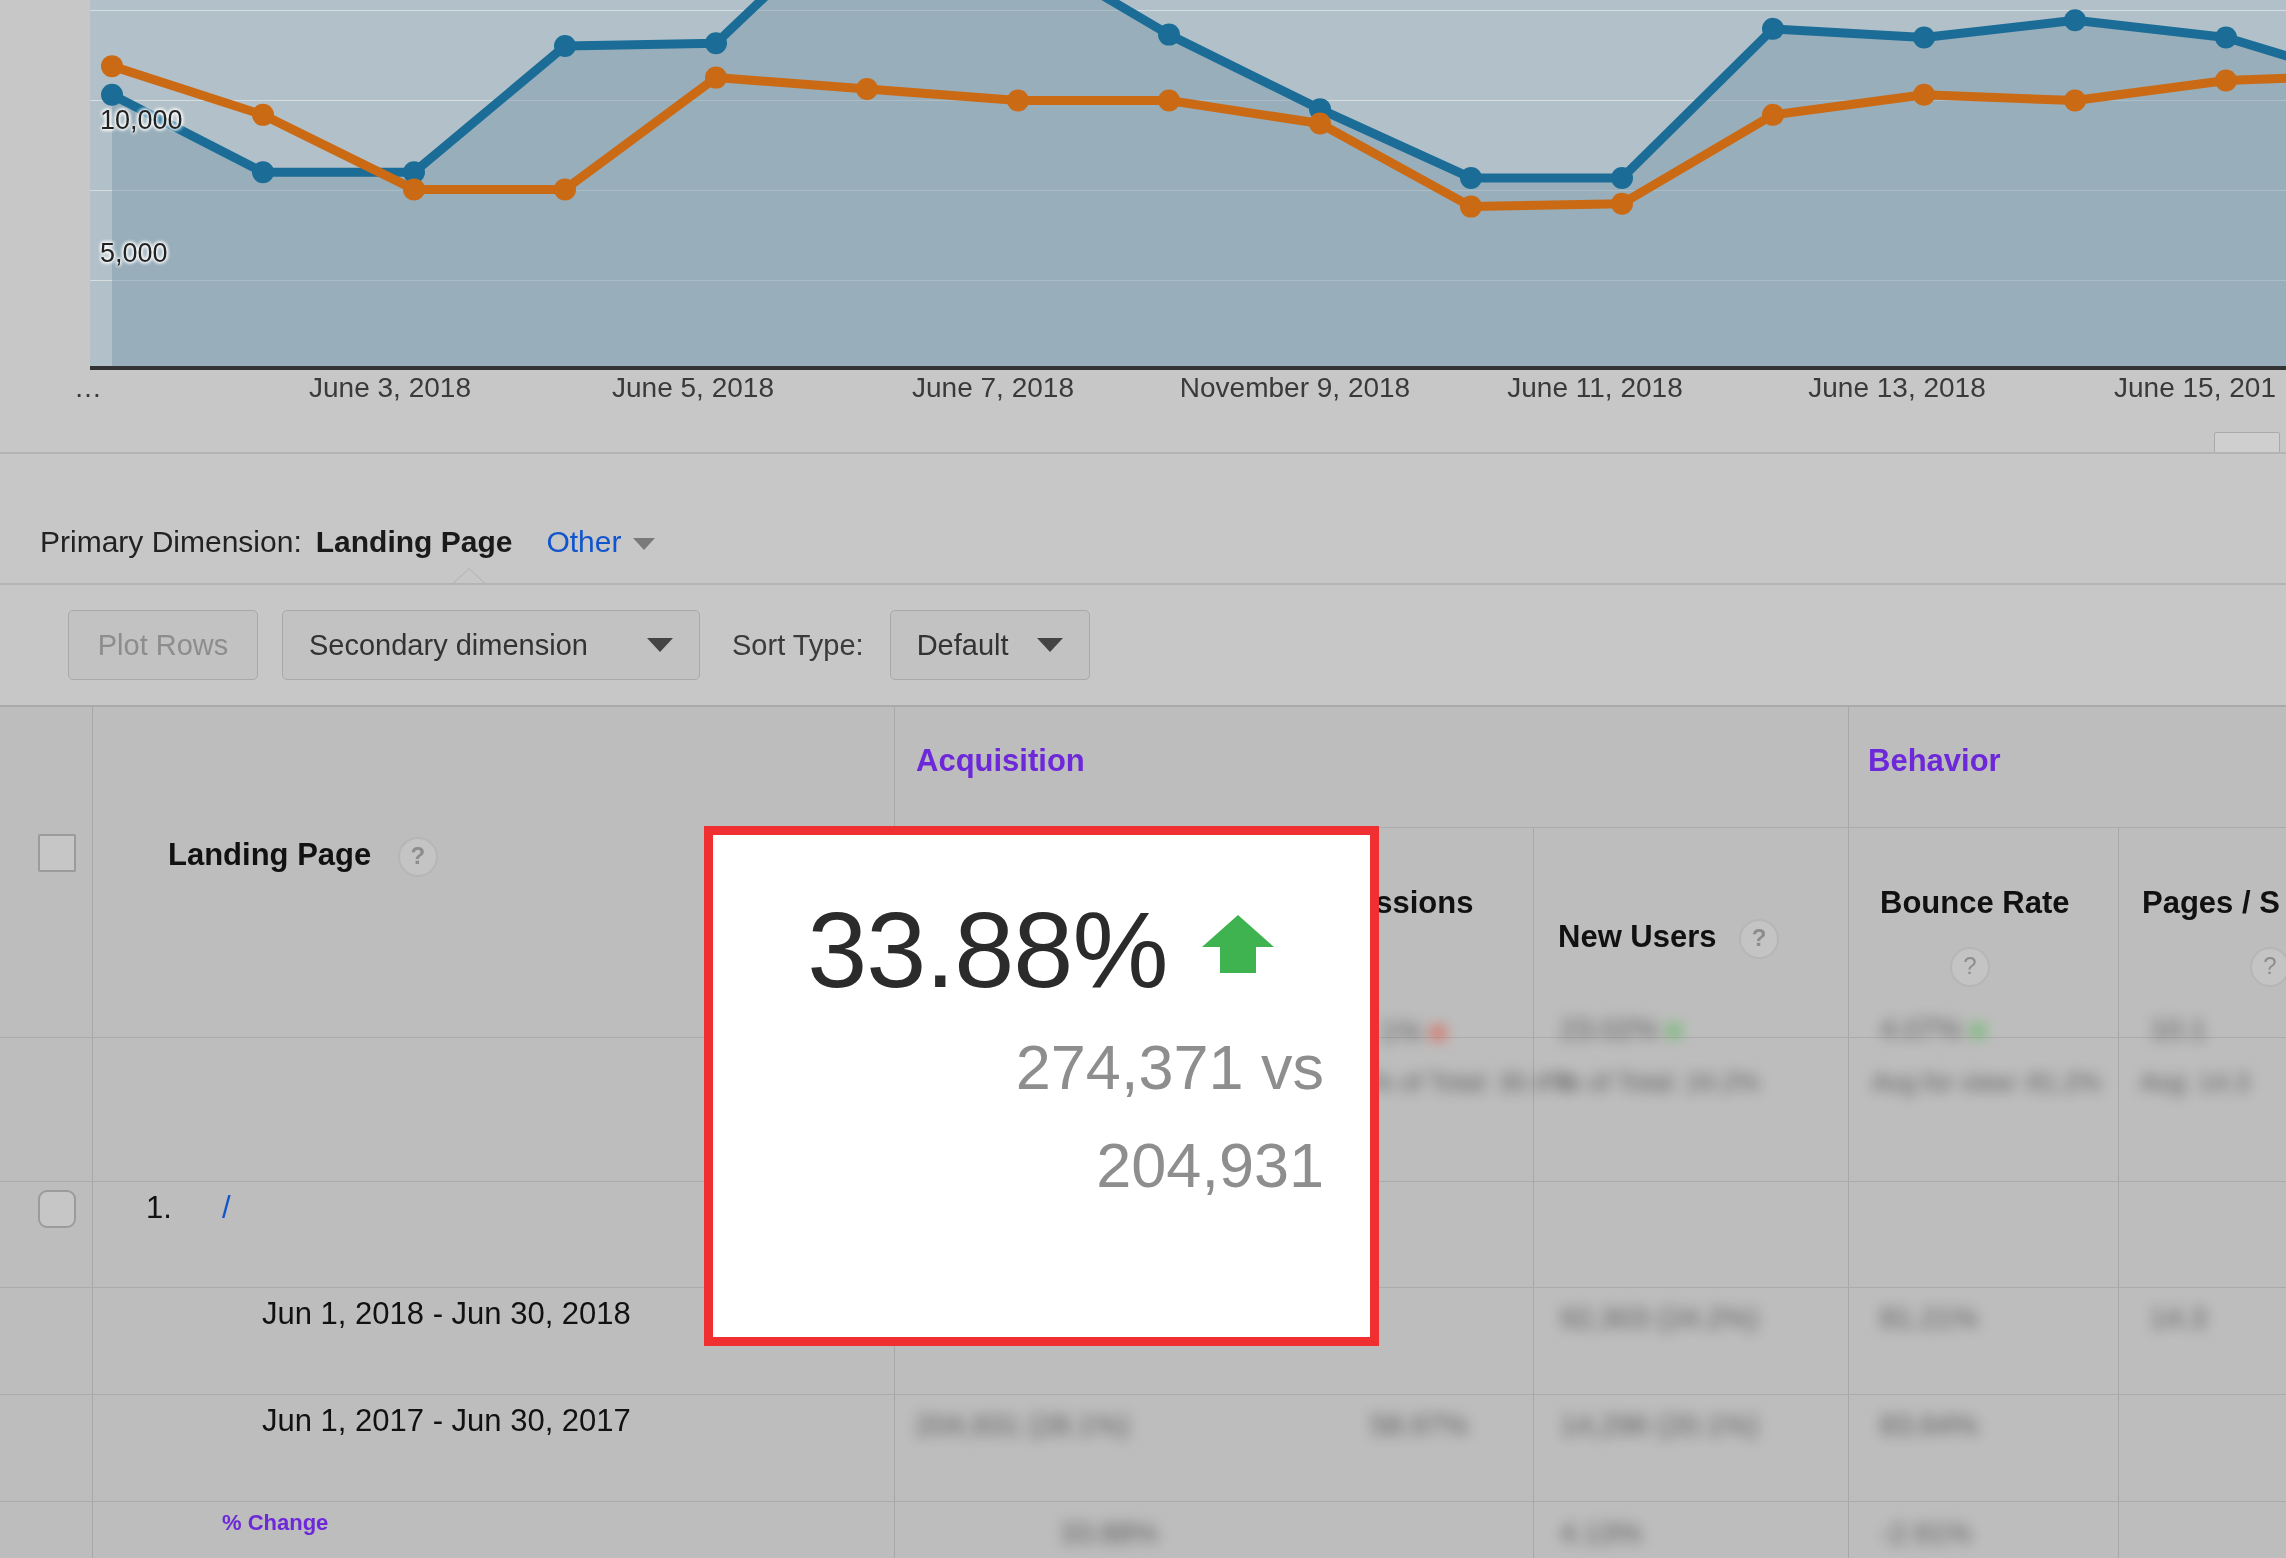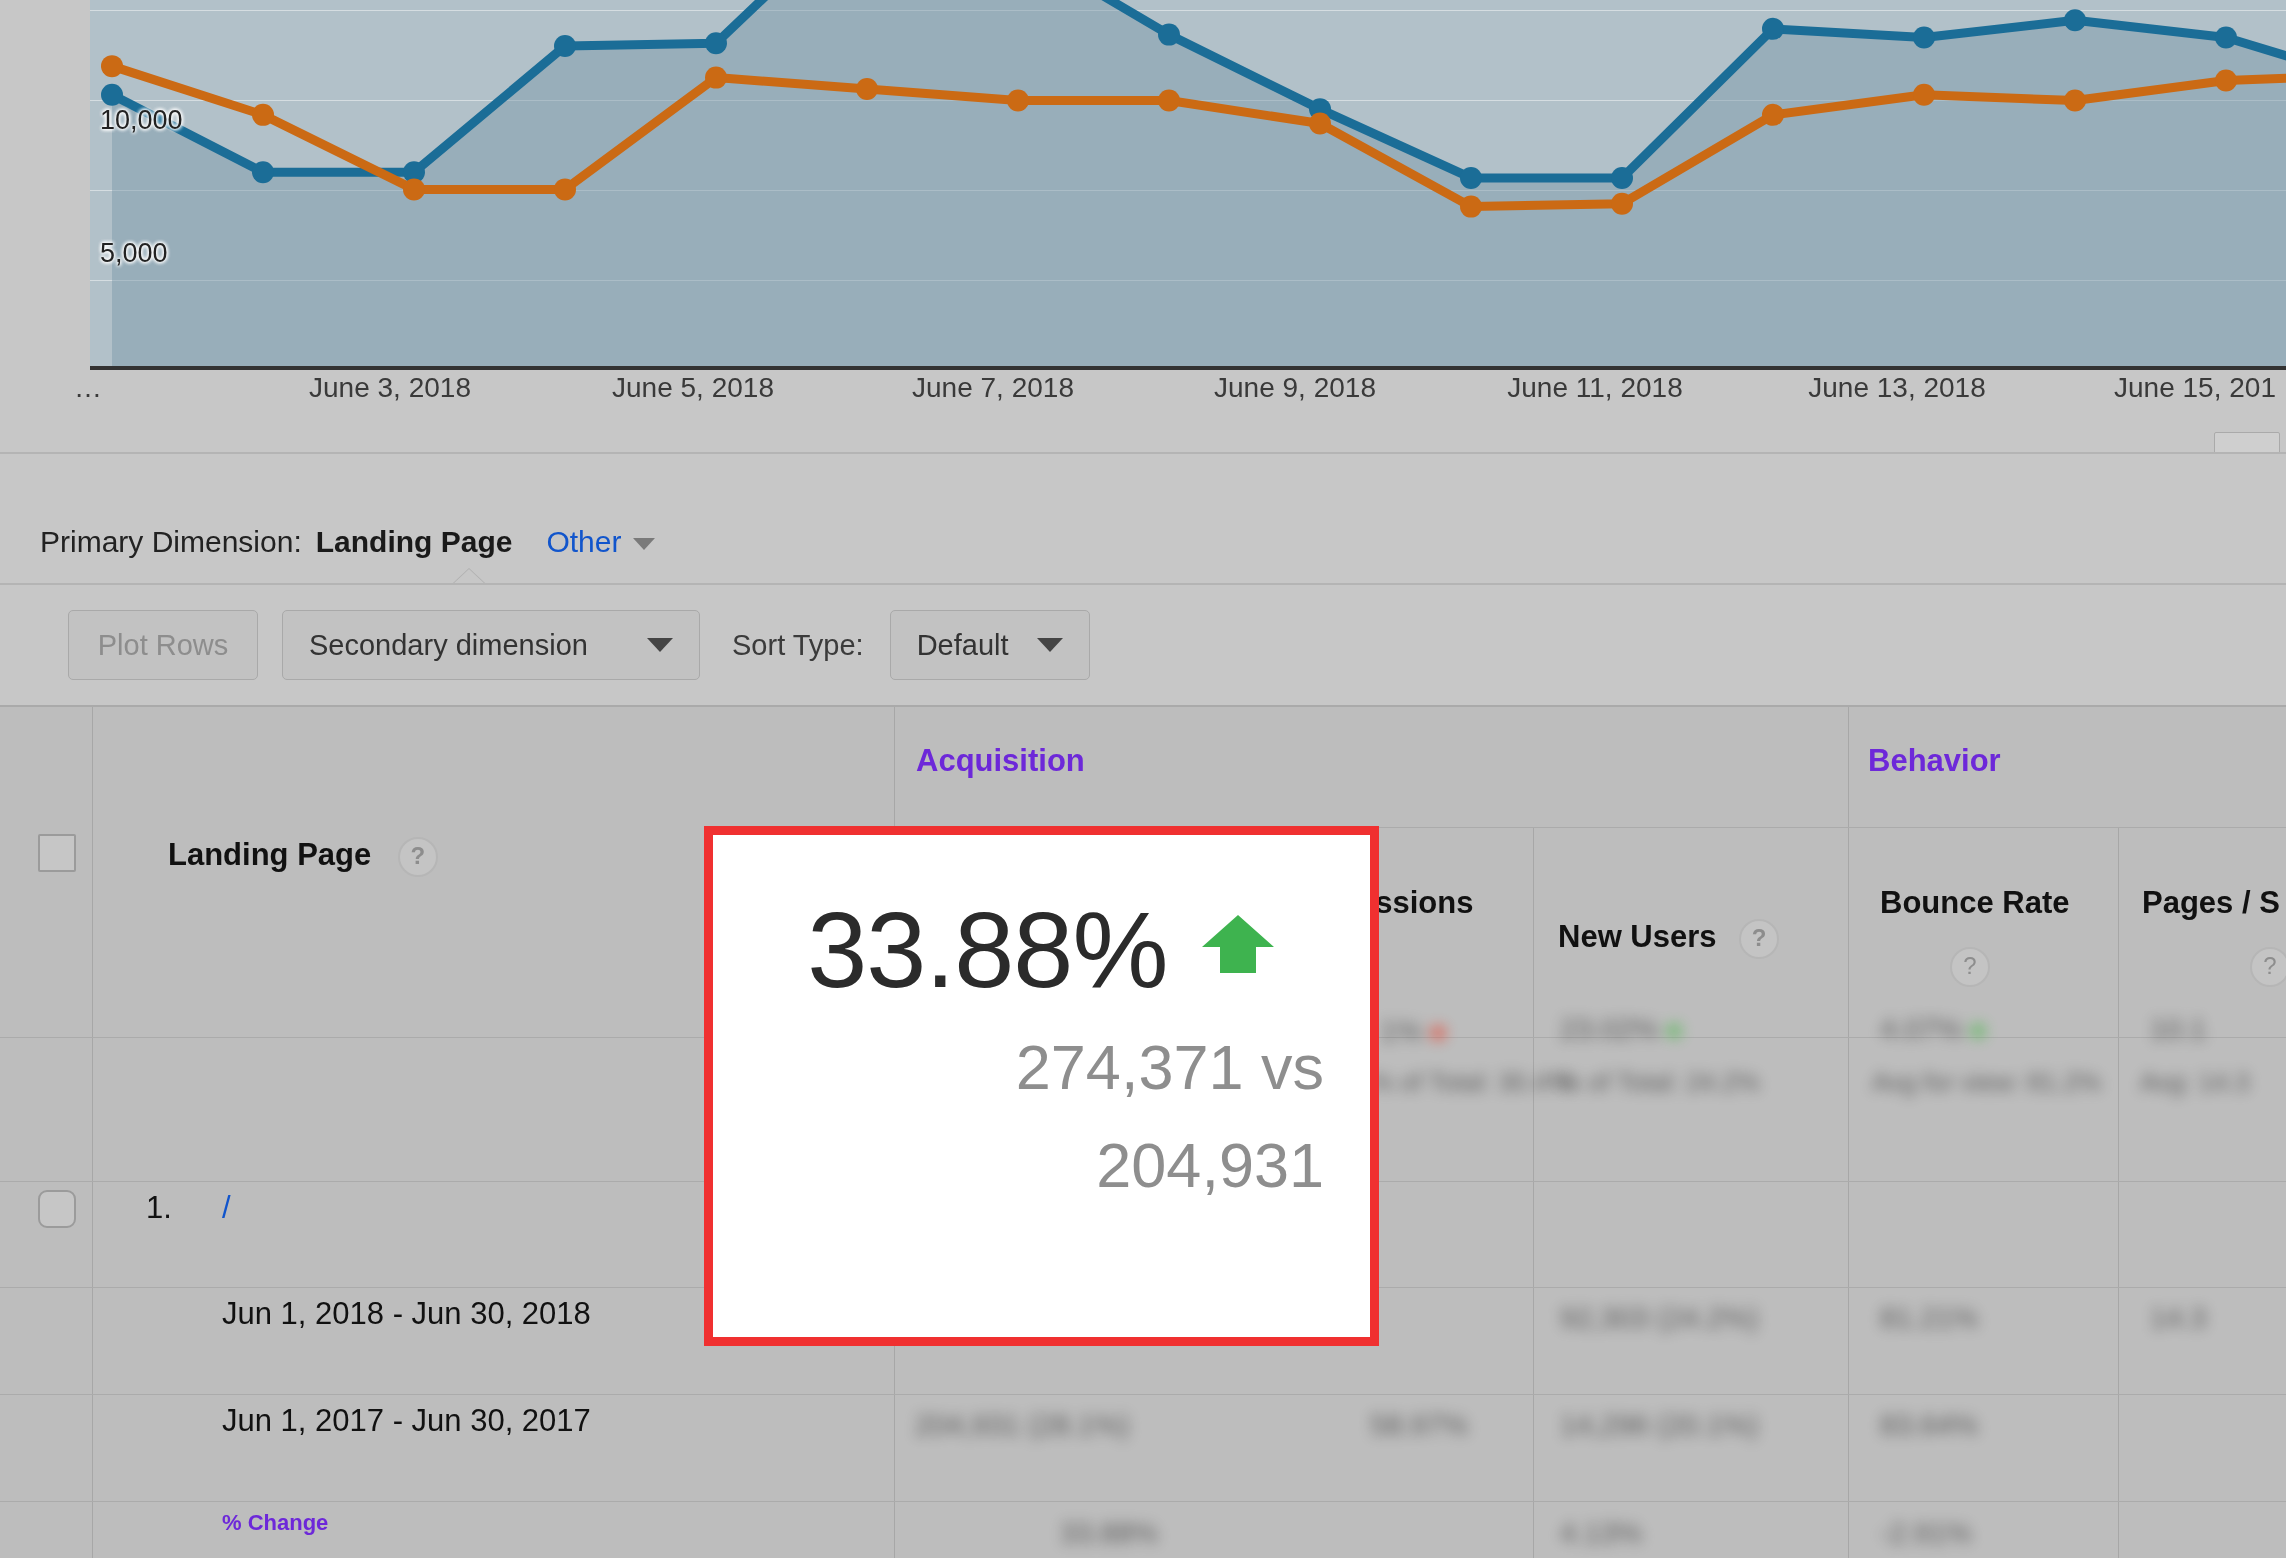--- a/index.html
+++ b/index.html
@@ -131,21 +131,21 @@
     vertical-align: middle;
   }
   .checkbox {
     position: absolute; width: 34px; height: 34px;
     border: 2px solid #9b9b9b; background: #c6c6c6; border-radius: 2px;
   }
   .checkbox.round { border-radius: 9px; }
 
   .rownum { position: absolute; font-size: 31px; color: #111; }
   .rowlink { position: absolute; font-size: 31px; color: #1155cc; }
-  .daterange { position: absolute; font-size: 31px; color: #111; white-space: nowrap; }
+  .daterange { position: absolute; font-size: 31px; color: #111; white-space: nowrap; margin-left: 40px; }
   .pctchange { position: absolute; font-size: 22px; font-weight: bold; color: #6d28d9; }
 
   .blurcell {
     position: absolute; filter: blur(7px); opacity: .75;
     font-size: 29px; color: #3a3a3a; white-space: nowrap;
   }
   .blurcell.sm { font-size: 26px; }
   .dot { display:inline-block; width:16px; height:16px; border-radius:50%; vertical-align:middle; }
 
   
@@ -235,21 +235,21 @@
     </div>
 
     <div class="ylabel" style="left:100px; top:105px">10,000</div>
     <div class="ylabel" style="left:100px; top:238px">5,000</div>
 
     <div class="xaxis">
       <div class="xtick" style="left:88px">…</div>
       <div class="xtick" style="left:390px">June 3, 2018</div>
       <div class="xtick" style="left:693px">June 5, 2018</div>
       <div class="xtick" style="left:993px">June 7, 2018</div>
-      <div class="xtick" style="left:1295px">June 9, 2018</div>
+      <div class="xtick" style="left:1295px">November 9, 2018</div>
       <div class="xtick" style="left:1595px">June 11, 2018</div>
       <div class="xtick" style="left:1897px">June 13, 2018</div>
       <div class="xtick" style="left:2195px">June 15, 201</div>
     </div>
 
     <div class="hscroll-track">
       <div class="hscroll-thumb"></div>
     </div>
   </div>
 

